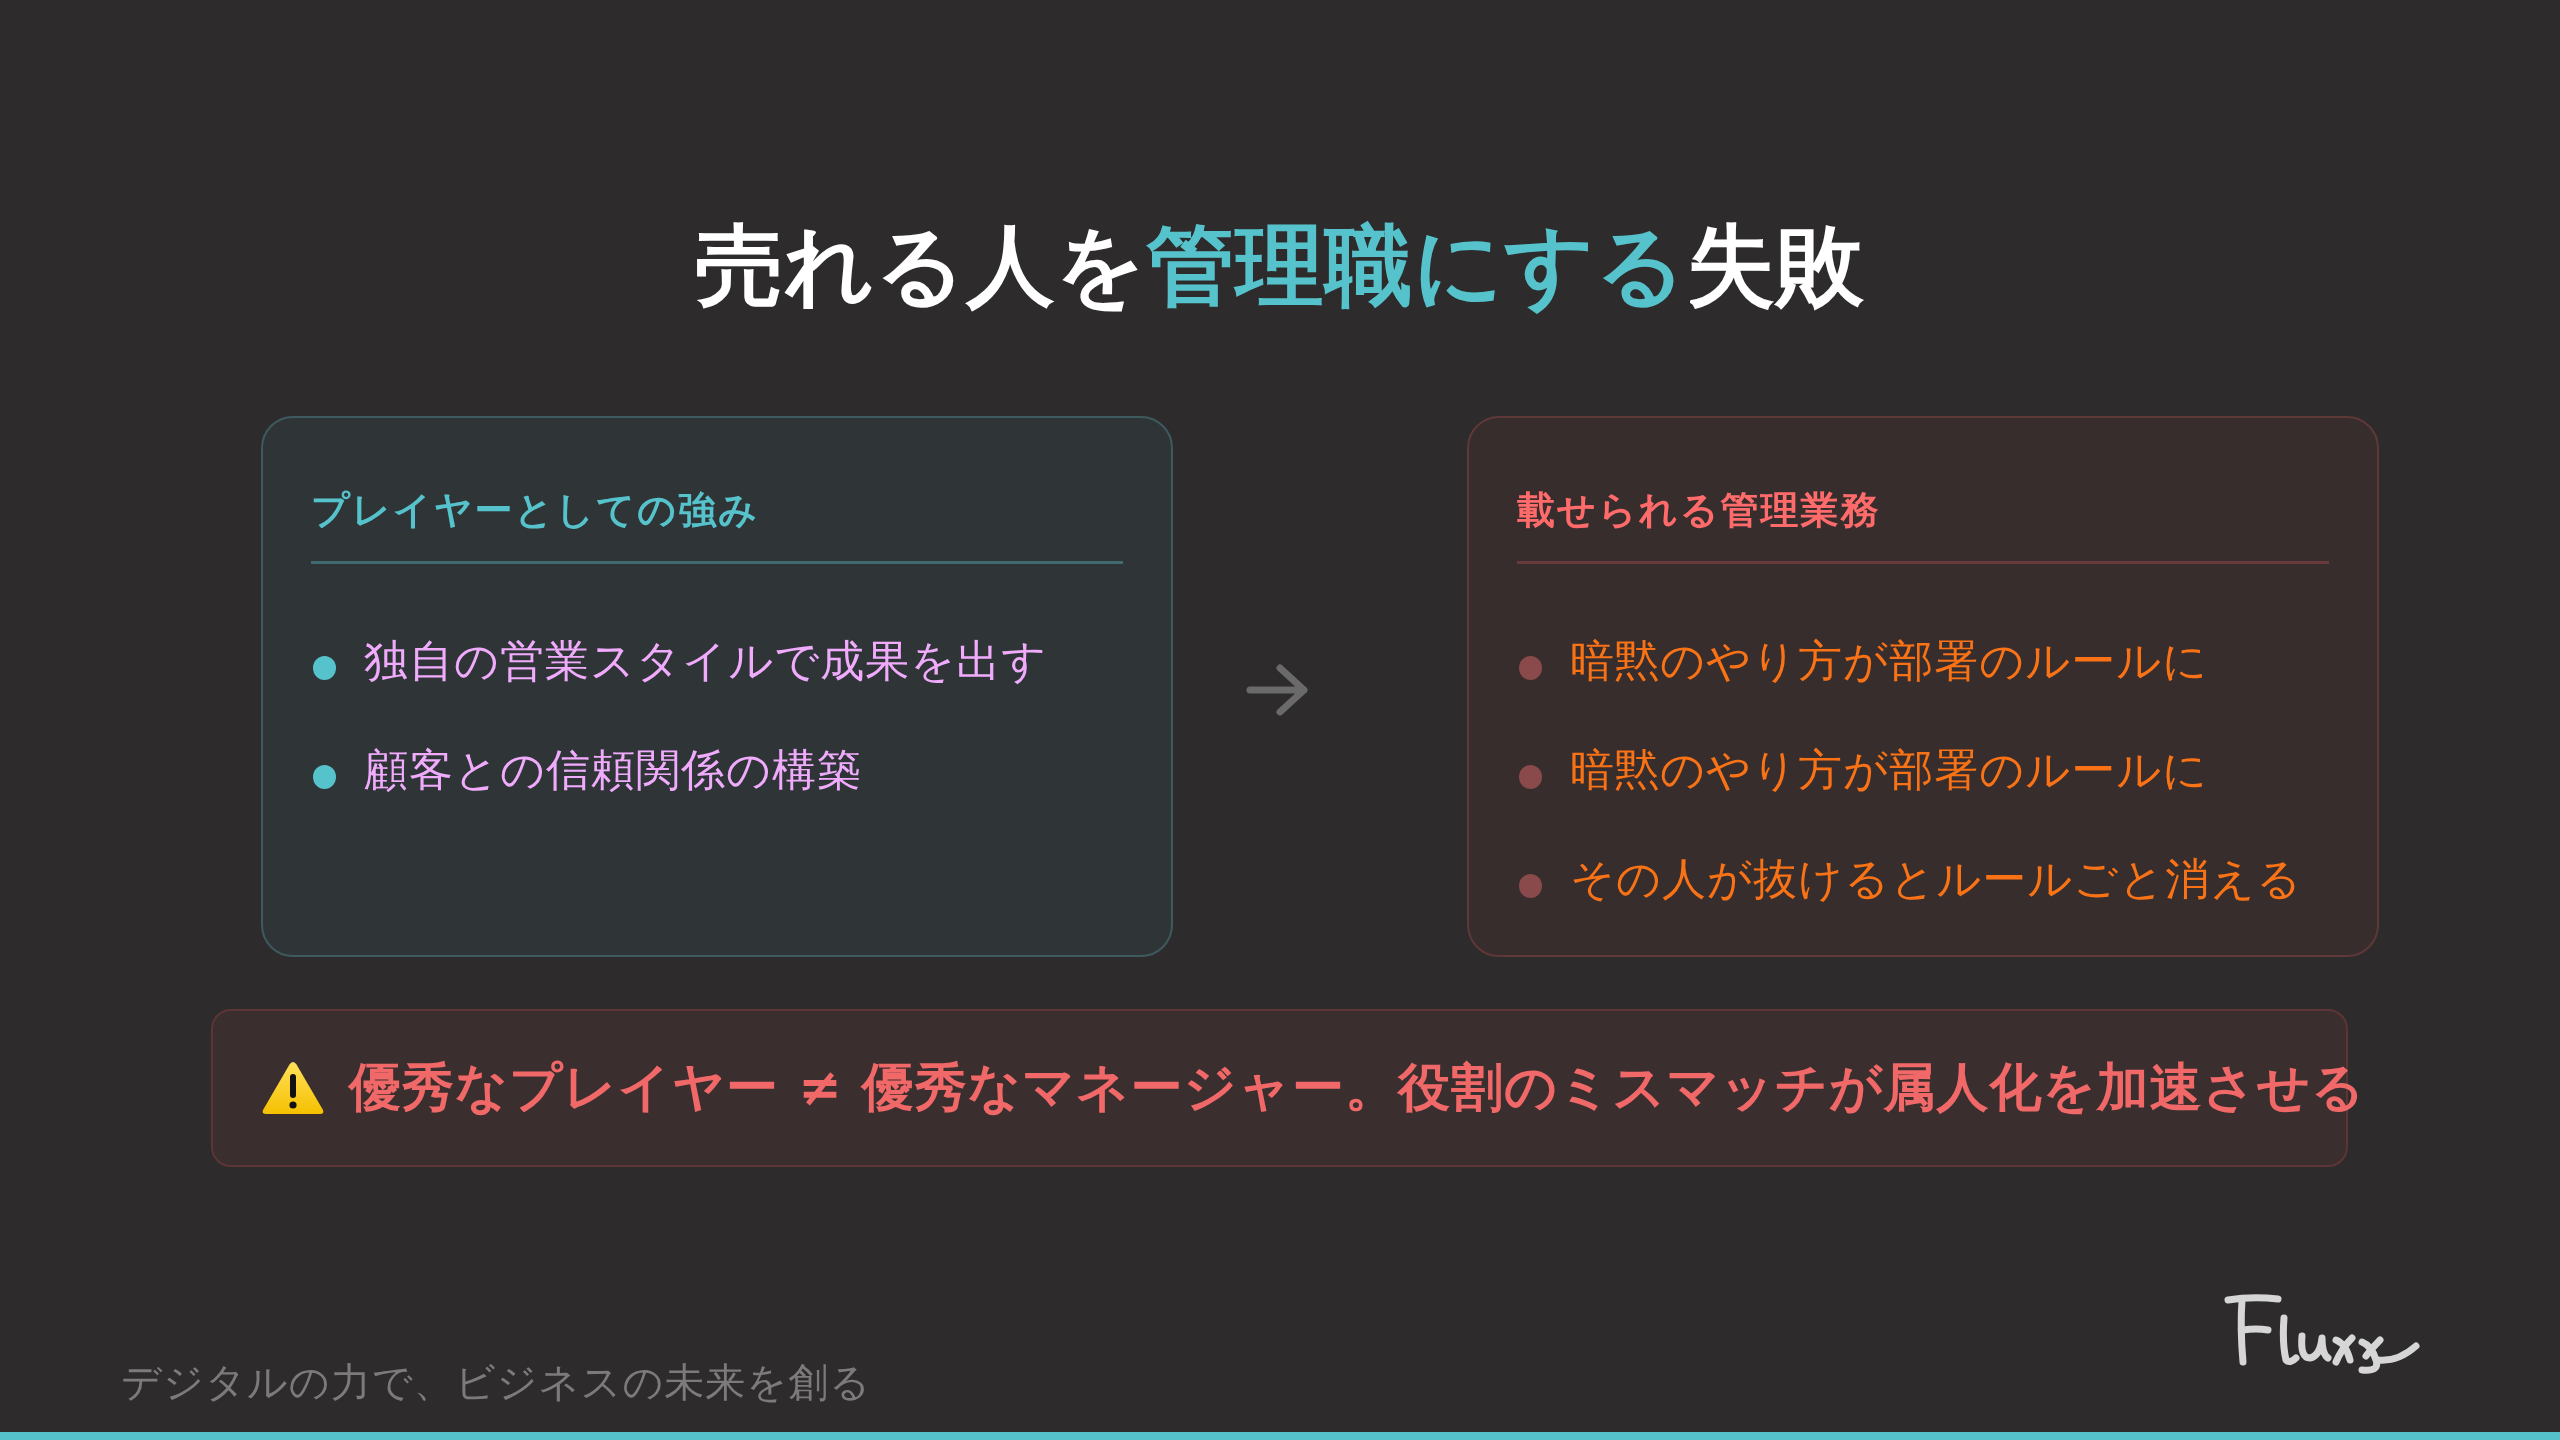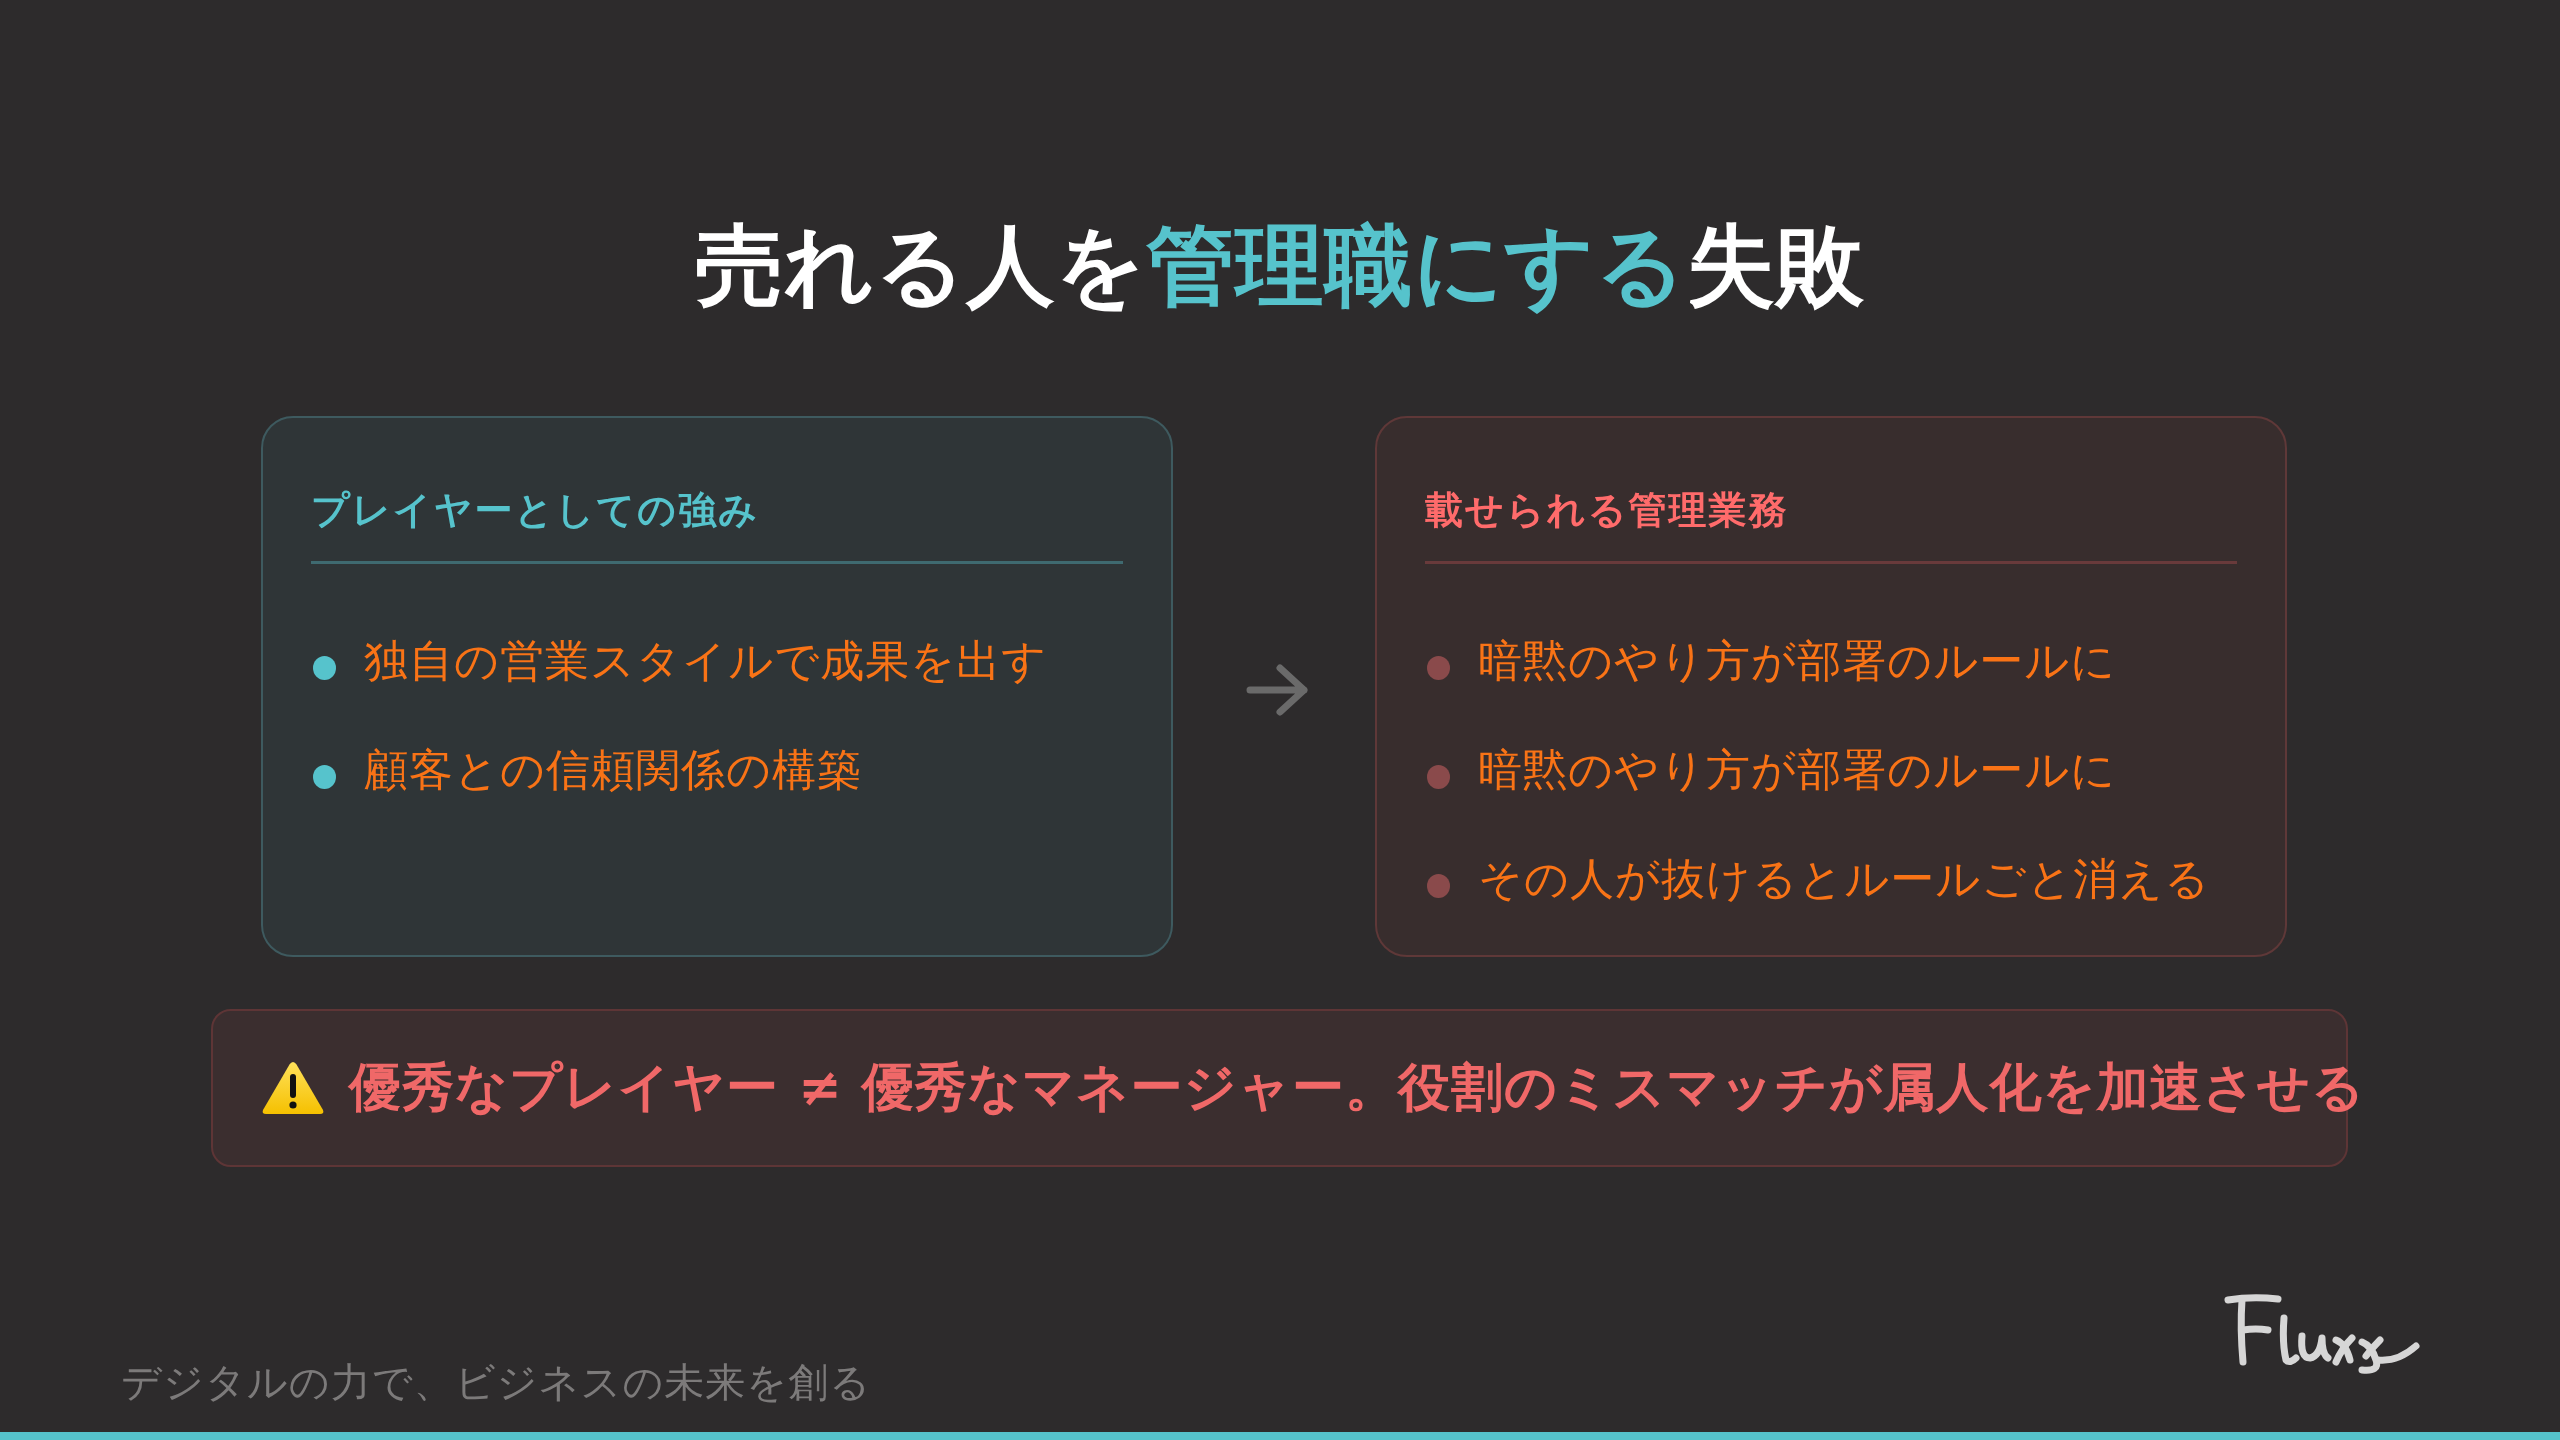--- a/index.html
+++ b/index.html
@@ -39,21 +39,21 @@
     height: 541px;
     border-radius: 32px;
     box-sizing: border-box;
   }
   .card.left {
     left: 261px;
     background: #2f3537;
     border: 2px solid #3e5a5f;
   }
   .card.right {
-    left: 1375px;
+    left: 1467px;
     background: #382d2d;
     border: 2px solid #5f3838;
   }
   .card-heading {
     position: absolute;
     left: 48px;
     top: 62px;
     font-size: 38px;
     font-weight: bold;
     letter-spacing: 2px;
@@ -95,21 +95,21 @@
   }
   .card.left .bullet { background: #56c3cc; }
   .card.right .bullet { background: #8a4a4b; }
   .item-text {
     margin-left: 28px;
     font-size: 44px;
     line-height: 60px;
     letter-spacing: 1px;
     white-space: nowrap;
   }
-  .card.left .item-text { color: #f97316; }
+  .card.left .item-text { color: #f0abfc; }
   .card.right .item-text { color: #f97316; }
 
   .arrow {
     position: absolute;
     left: 1244px;
     top: 660px;
     width: 70px;
     height: 60px;
   }
 

